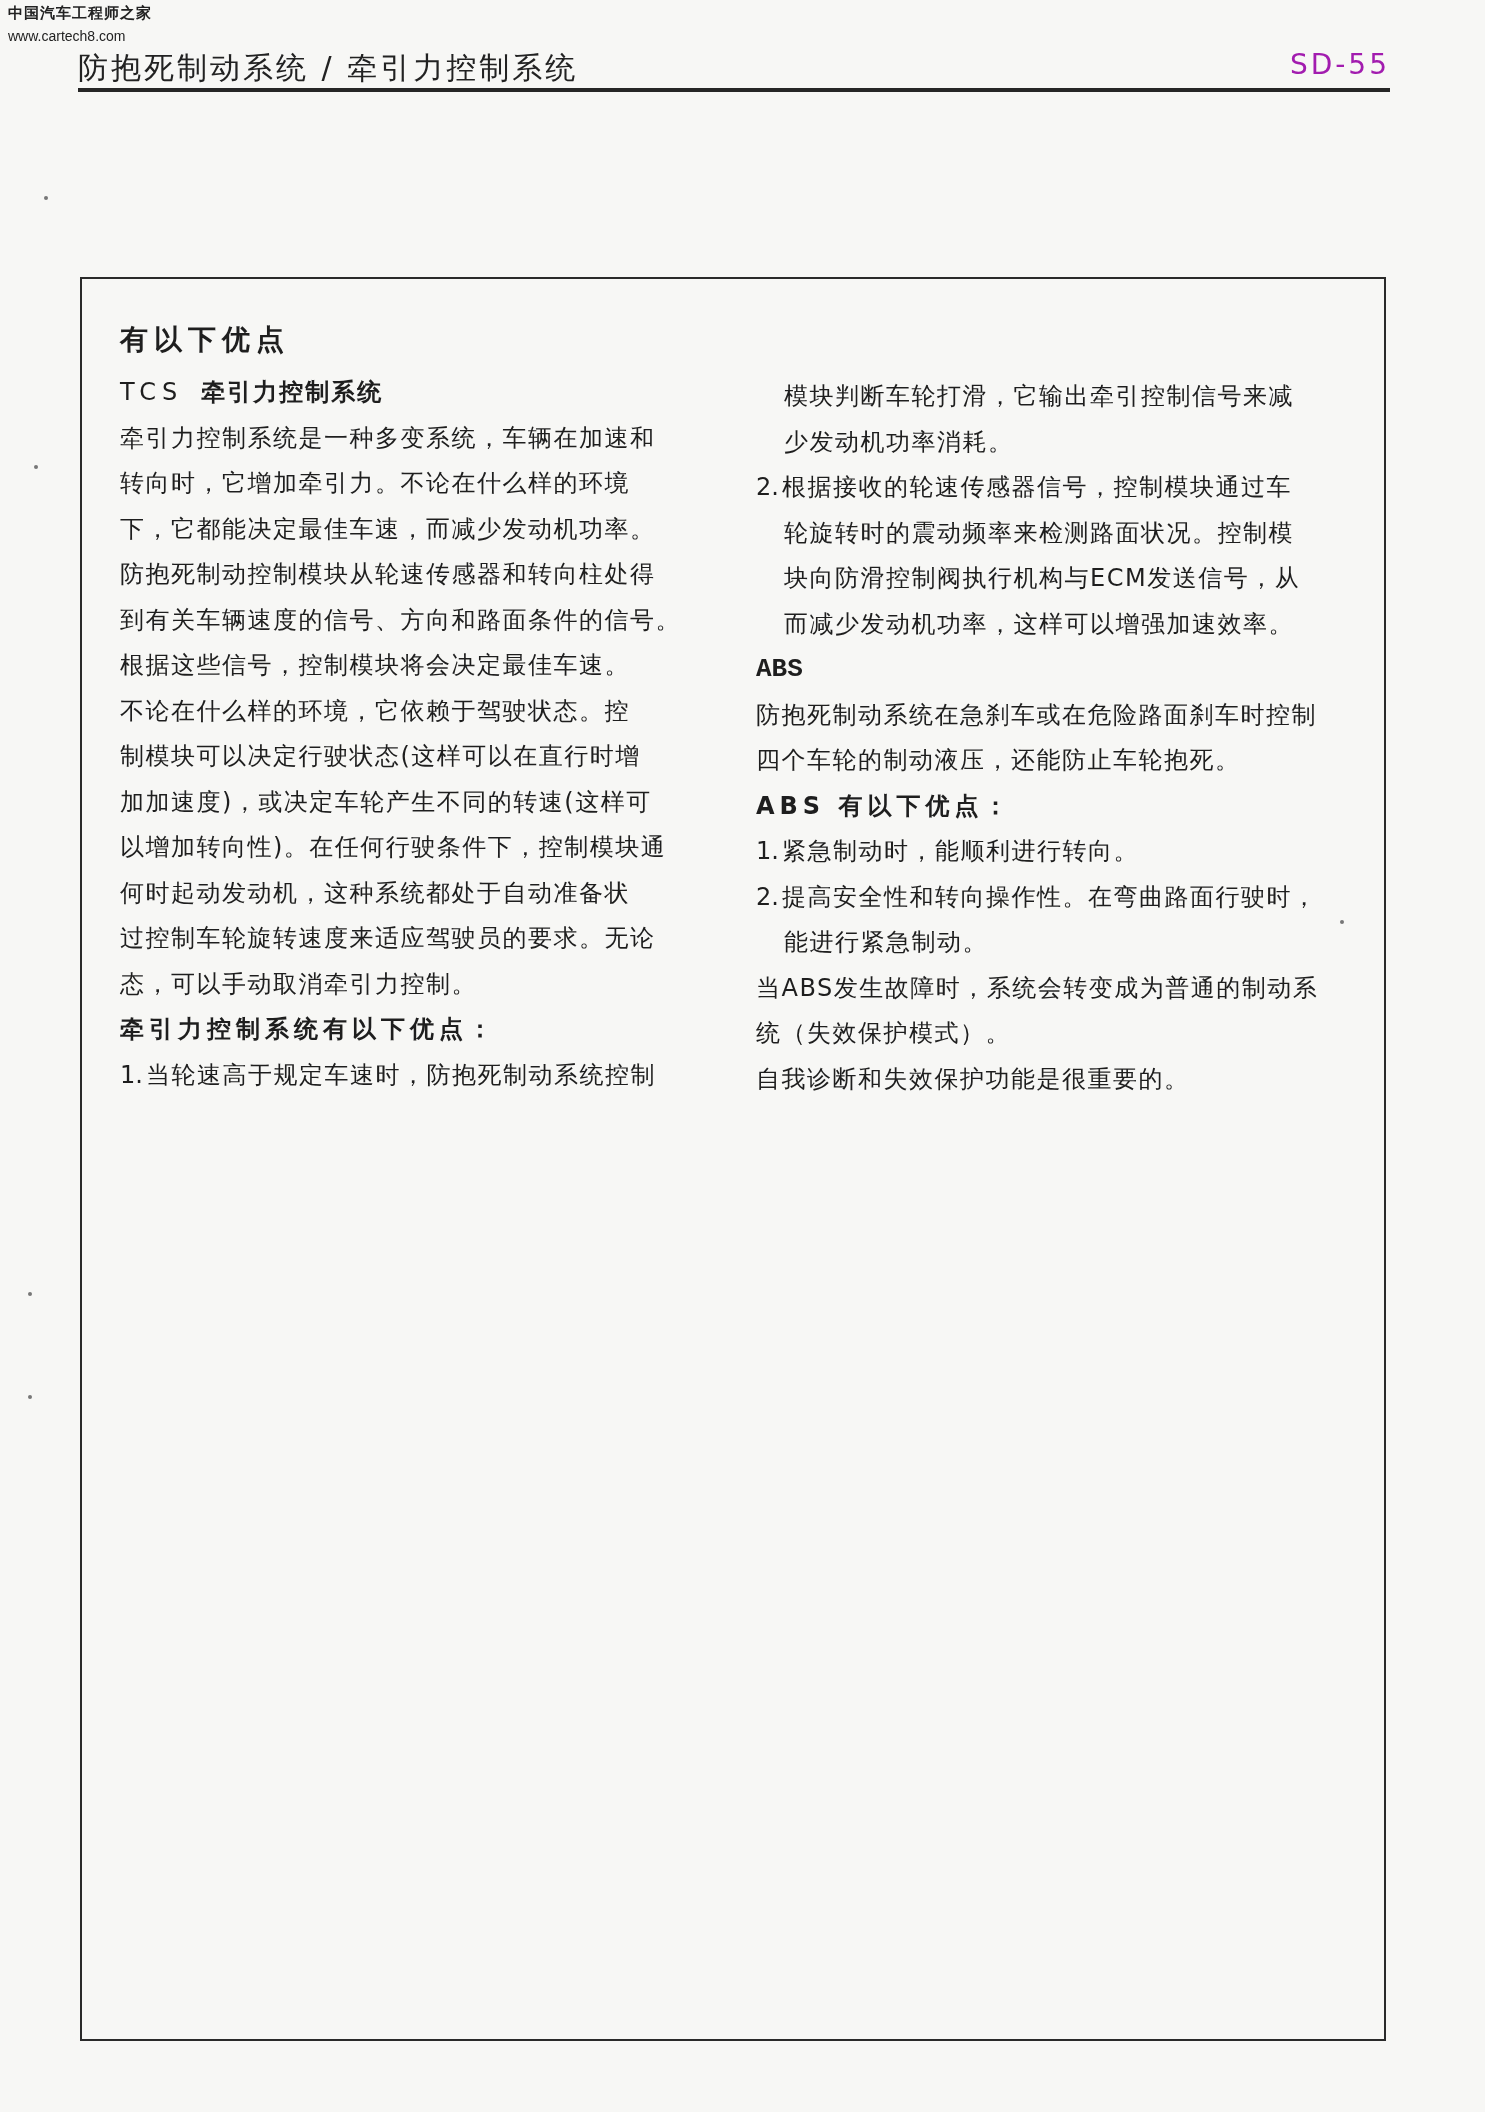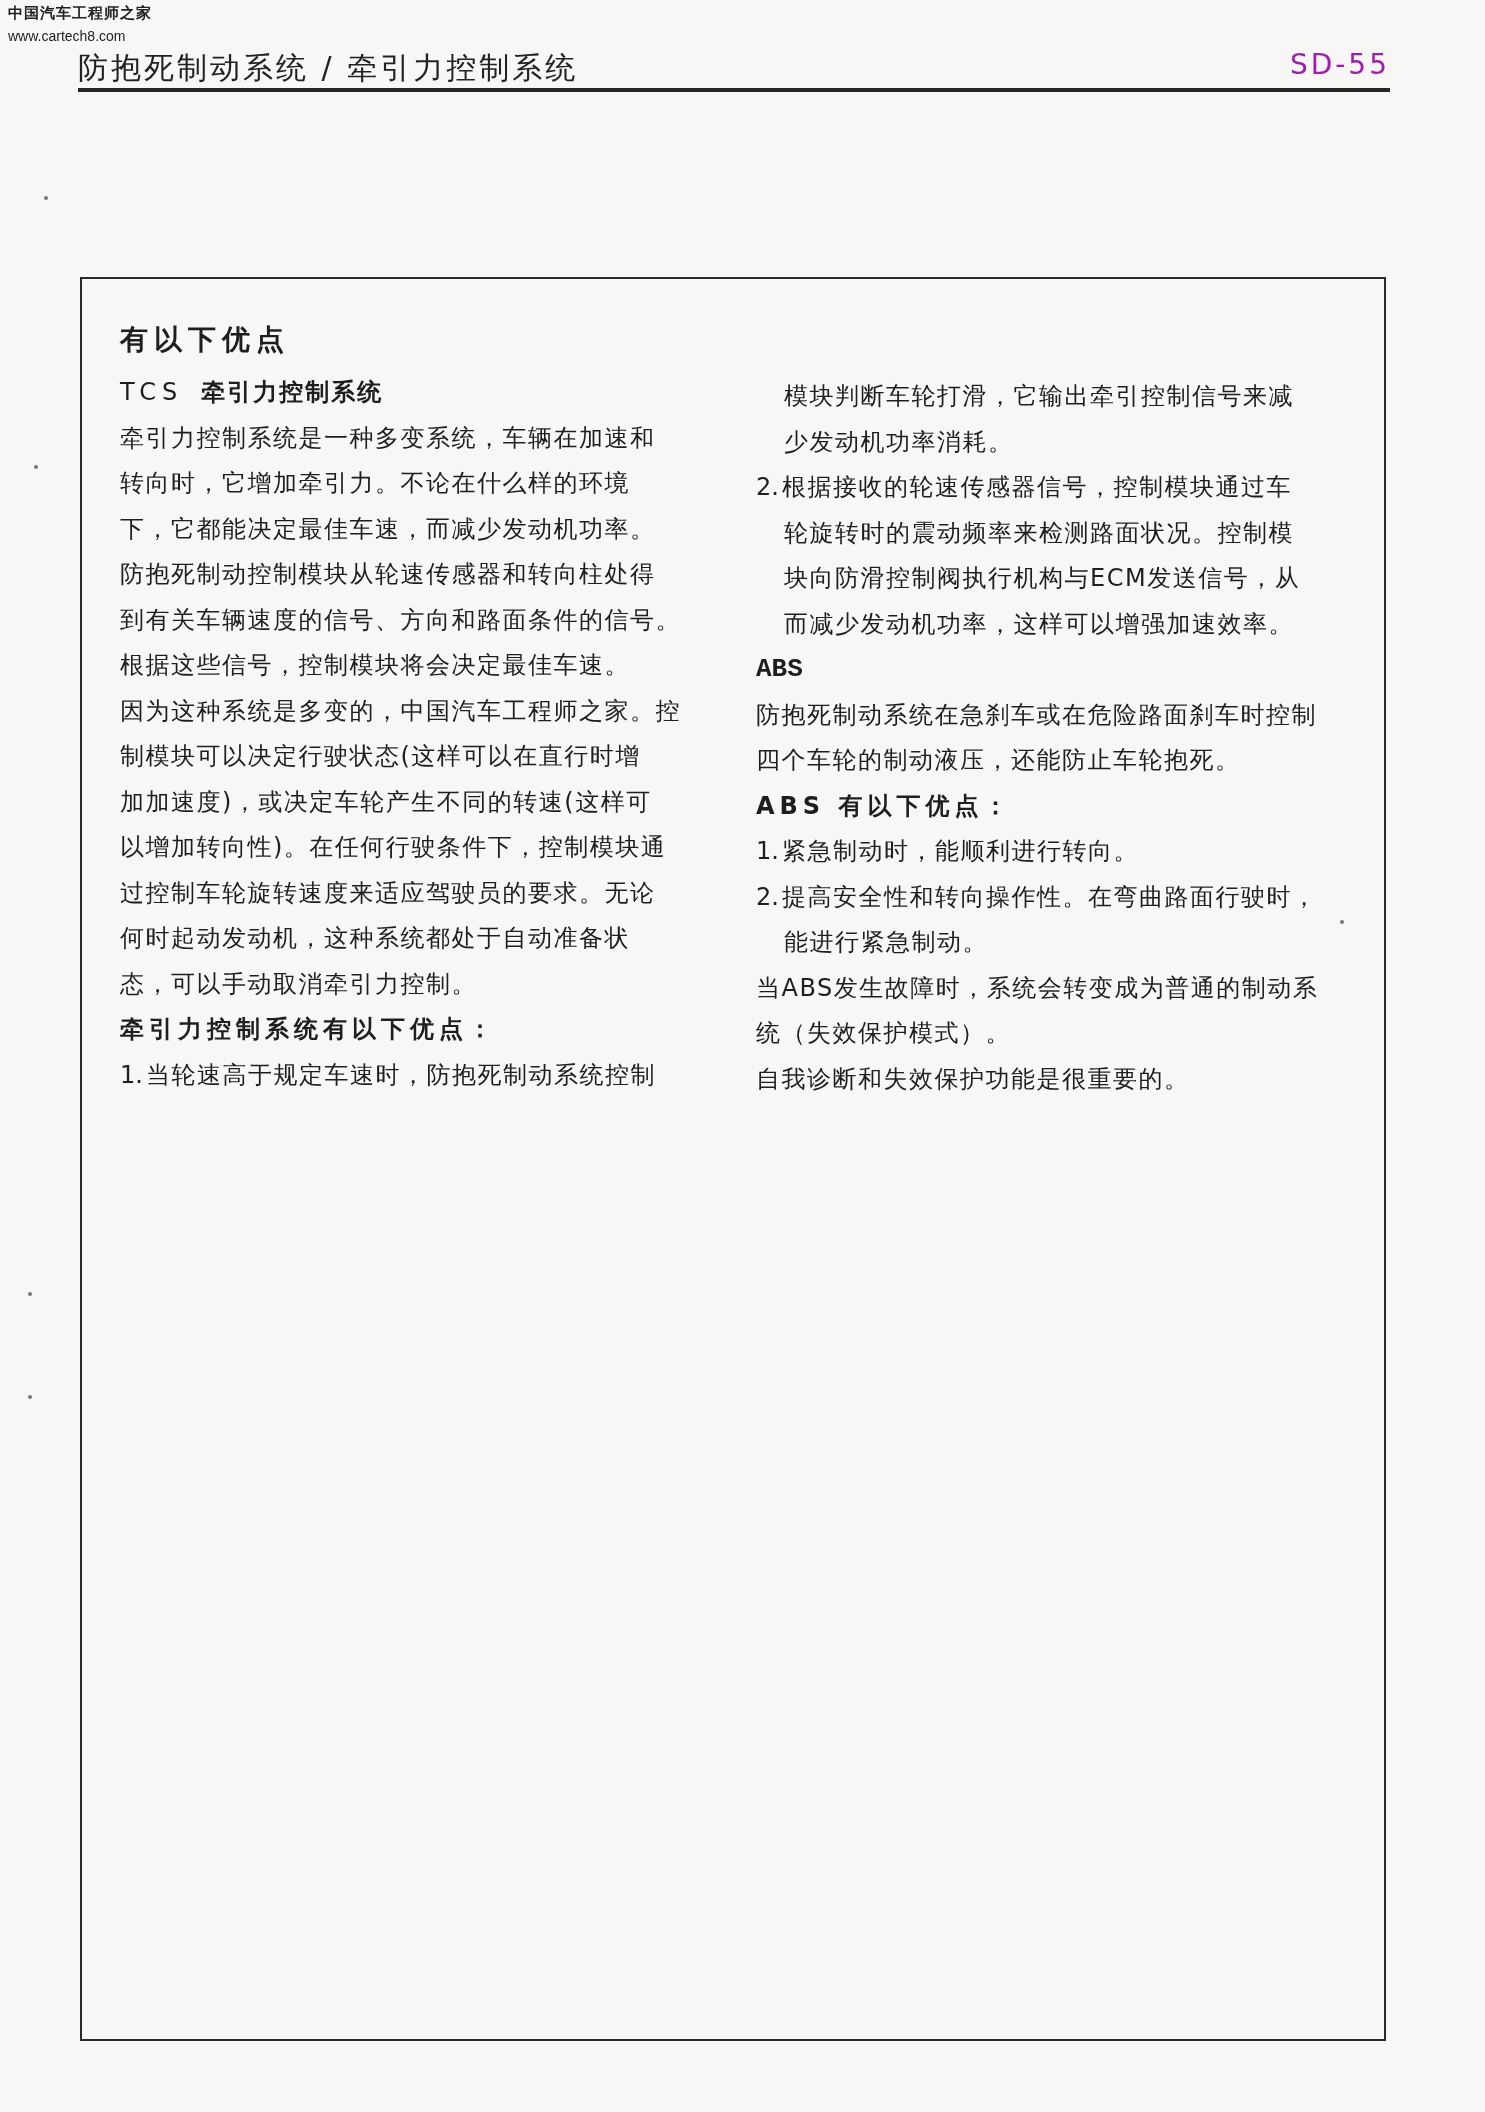--- a/index.html
+++ b/index.html
@@ -45,26 +45,26 @@
   <div class="line h1">有以下优点</div>
   <div class="line h2">
     <span class="abbr">TCS</span><span>牵引力控制系统</span>
   </div>
   <div class="line">牵引力控制系统是一种多变系统，车辆在加速和</div>
   <div class="line">转向时，它增加牵引力。不论在什么样的环境</div>
   <div class="line">下，它都能决定最佳车速，而减少发动机功率。</div>
   <div class="line">防抱死制动控制模块从轮速传感器和转向柱处得</div>
   <div class="line">到有关车辆速度的信号、方向和路面条件的信号。</div>
   <div class="line">根据这些信号，控制模块将会决定最佳车速。</div>
-  <div class="line">因为这种系统是多变的，中国汽车工程师之家。控</div>
+  <div class="line">不论在什么样的环境，它依赖于驾驶状态。控</div>
   <div class="line">制模块可以决定行驶状态(这样可以在直行时增</div>
   <div class="line">加加速度)，或决定车轮产生不同的转速(这样可</div>
   <div class="line">以增加转向性)。在任何行驶条件下，控制模块通</div>
+  <div class="line">何时起动发动机，这种系统都处于自动准备状</div>
   <div class="line">过控制车轮旋转速度来适应驾驶员的要求。无论</div>
-  <div class="line">何时起动发动机，这种系统都处于自动准备状</div>
   <div class="line">态，可以手动取消牵引力控制。</div>
   <div class="line h-adv">牵引力控制系统有以下优点：</div>
   <div class="line">
     <span class="num">1.</span><span>当轮速高于规定车速时，防抱死制动系统控制</span>
   </div>
 </div>
 
 <div class="col col-right">
   <div class="line indent">模块判断车轮打滑，它输出牵引控制信号来减</div>
   <div class="line indent">少发动机功率消耗。</div>

